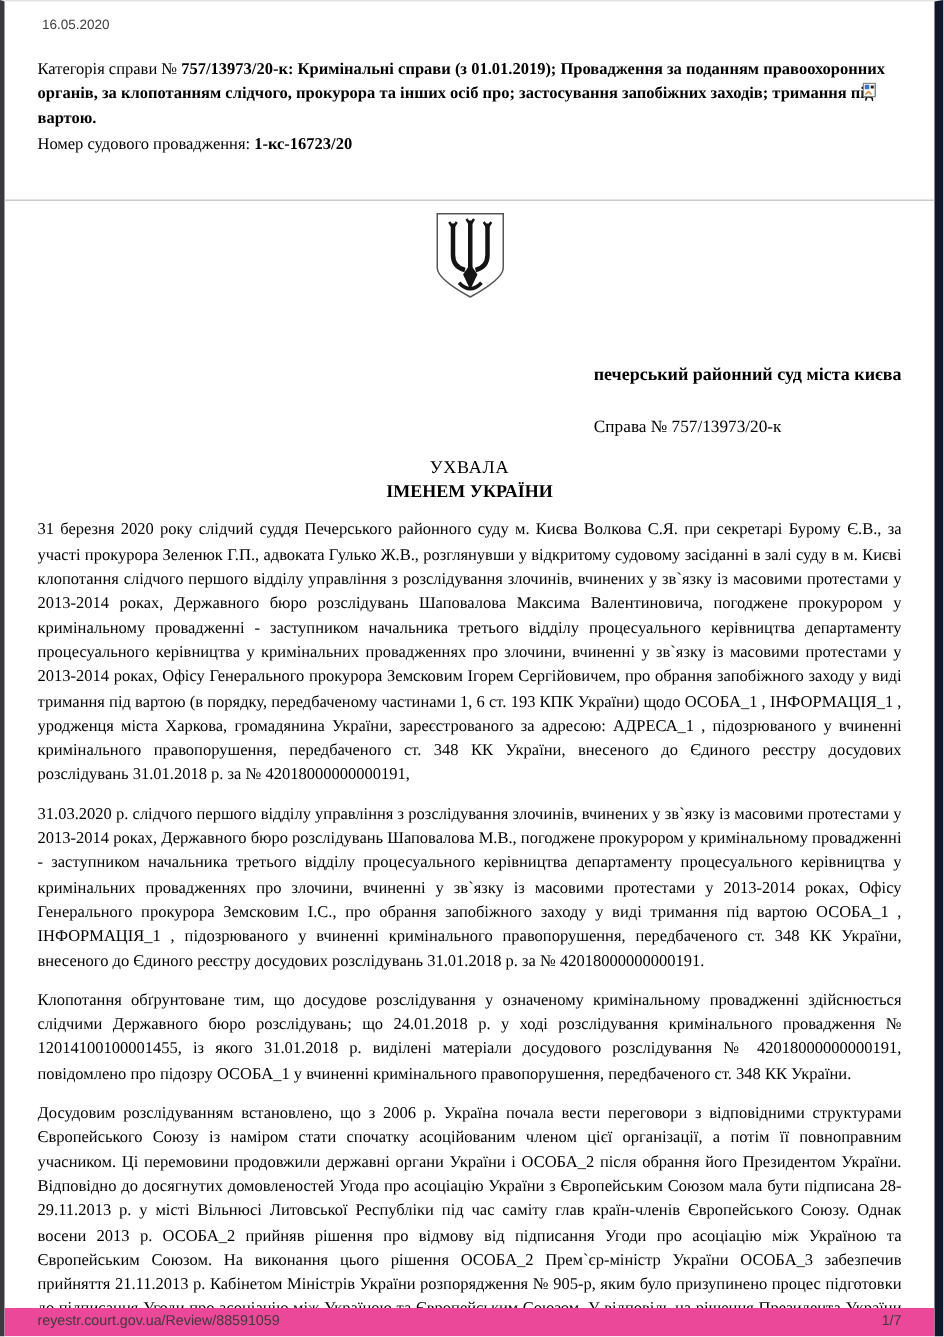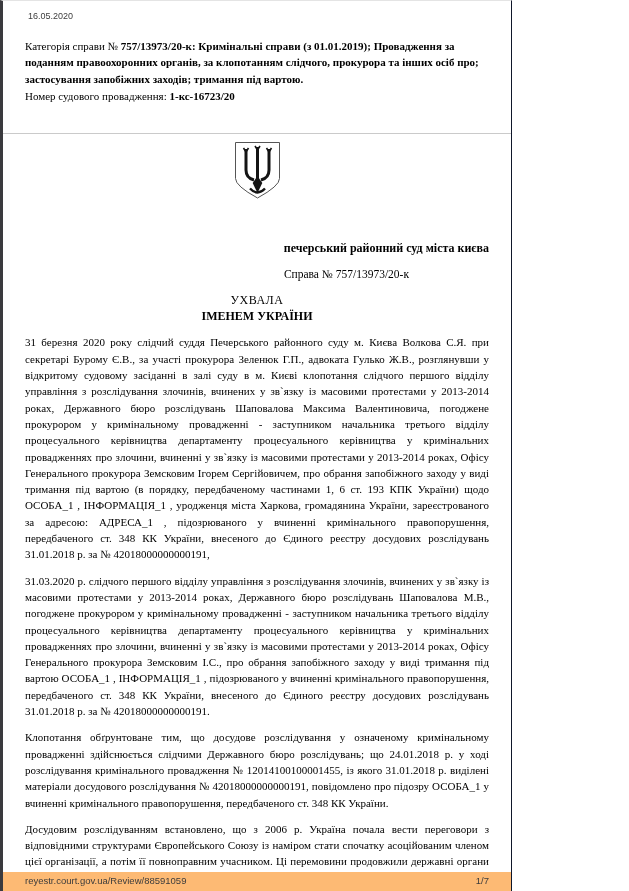--- a/index.html
+++ b/index.html
@@ -1,23 +1,23 @@
 <!DOCTYPE html>
 <html lang="uk"><head>
 <meta charset="utf-8">
 <style>
   * { margin:0; padding:0; box-sizing:border-box; }
   html,body { background:#fff; }
   .page {
     position:relative;
-    width:512px; height:891px;
+    width:629px; height:891px;
     background:#fff;
     border-left:3px solid #3a3a3e;
     border-top:1px solid #e4e4e4;
-    border-right:1px solid #0f172a;
+    border-right:6px solid #0f172a;
     overflow:hidden;
     font-family:"Liberation Serif", serif;
     color:#000;
   }
   
   .print-header {
     position:absolute; top:8px; left:25px; right:25px; height:14px;
     font-family:"Liberation Sans", sans-serif;
     font-size:9px; color:#3c3c3c;
   }
@@ -42,30 +42,30 @@
   }
 
   
   .main {
     position:absolute; top:140px; left:22px; right:22px; bottom:19px;
     font-size:11px; line-height:16.3px;
     overflow:hidden;
   }
   .emblem-wrap { text-align:center; }
   .court-name { text-align:right; font-weight:bold; font-size:12px; margin-top:36px; }
-  .case-number { text-align:right; padding-right:80px; margin-top:9px; font-size:11.5px; }
+  .case-number { text-align:right; padding-right:80px; margin-top:19px; font-size:11.5px; }
   .doc-title { text-align:center; font-weight:normal; font-size:12px; margin-top:10px; letter-spacing:0.5px; }
   .doc-subtitle { text-align:center; font-weight:bold; font-size:12px; }
   .para { text-align:justify; margin-top:10px; }
   .resolution-heading { text-align:center; font-weight:bold; font-size:12px; margin-top:13px; }
 
   
   .print-footer {
     position:absolute; left:0; right:0; bottom:0; height:19px;
-    background:#fdba74; padding:3px 22px 0 22px;
+    background:#ec4899; padding:3px 22px 0 22px;
     font-family:"Liberation Sans", sans-serif;
     font-size:9.5px; color:#3c3c3c;
   }
   .footer-url { float:left; }
   .page-indicator { float:right; }
 </style>
 </head>
 <body>
 
 <div class="page">

